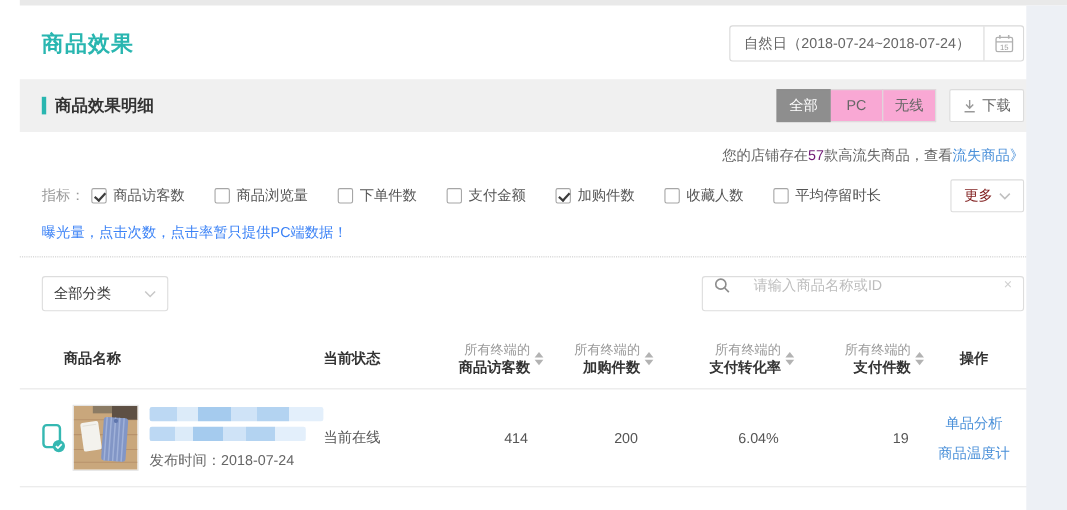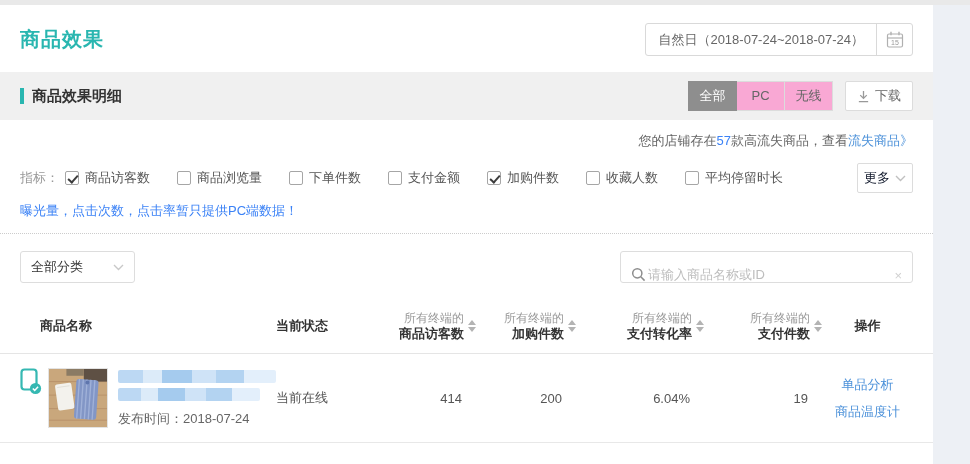--- a/index.html
+++ b/index.html
@@ -1,18 +1,18 @@
 <!DOCTYPE html>
 <html><head>
 <meta charset="utf-8">
 <style>
   * { margin:0; padding:0; box-sizing:border-box; }
   html,body { background:#fff; }
   body { font-family:"Liberation Sans","DejaVu Sans",sans-serif; }
-  .page { position:relative; width:970px; height:464px; background:#fff; overflow:hidden; }
+  .page { position:relative; width:970px; height:464px; background:#fff; overflow:hidden;padding-left:18px; }
   .top-strip { height:5px; background:#e9e9e9; }
   .right-strip { position:absolute; top:5px; right:0; width:37px; height:459px; background:#edf0f5; }
   .content { width:933px; }
 
   
   .page-header { display:flex; justify-content:space-between; align-items:center; padding:16px 20px 14px; height:67px; }
   .page-title { font-size:20px; font-weight:bold; color:#29b6b0; letter-spacing:1px; }
   .date-box { display:flex; align-items:center; border:1px solid #d9d9d9; border-radius:3px; height:33px; background:#fff; cursor:pointer; }
   .date-text { padding:0 12px; font-size:13px; color:#666; }
   .date-cal { width:36px; height:100%; border-left:1px solid #d9d9d9; display:flex; align-items:center; justify-content:center; }
@@ -21,38 +21,38 @@
   .section-band { height:48px; background:#f0f0f0; display:flex; align-items:center; padding:0 20px; }
   .section-title { display:flex; align-items:center; font-size:15px; font-weight:bold; color:#333; }
   .teal-bar { width:4px; height:16px; background:#29b6b0; margin-right:8px; }
   .tabs { margin-left:auto; display:flex; }
   .tab { min-width:49px; height:30px; line-height:28px; text-align:center; font-size:13px; background:#f9a8d4; border:1px solid #dcdcdc; color:#666; margin-left:-1px; cursor:pointer; padding:0 8px; }
   .tab.active { background:#8e8e8e; border-color:#8e8e8e; color:#fff; position:relative; z-index:1; }
   .download-btn { margin-left:12px; height:30px; padding:0 11px; border:1px solid #dcdcdc; border-radius:2px; background:#fff; display:flex; align-items:center; gap:5px; font-size:13px; color:#666; cursor:pointer; }
 
   
   .notice-row { padding:12px 20px 0; text-align:right; font-size:13px; color:#666; }
-  .notice-count { color:#3b82f6; }
+  .notice-count { color:#701a75; }
   .notice-link { color:#4a90d9; cursor:pointer; }
 
   
   .metrics-row { display:flex; align-items:center; padding:13px 20px 0; font-size:13px; color:#555; }
   .metrics-label { color:#999; margin-right:6px; }
   .metric { display:flex; align-items:center; margin-right:27px; cursor:pointer; }
   .checkbox { width:14px; height:14px; border:1px solid #a6a6a6; border-radius:2px; background:#fff; margin-right:6px; position:relative; flex:0 0 auto; }
   .checkbox.checked::after { content:""; position:absolute; left:2px; top:2.5px; width:8px; height:4px; border-left:2px solid #3c3c3c; border-bottom:2px solid #3c3c3c; transform:rotate(-48deg); }
-  .more-btn { margin-left:auto; width:56px; height:30px; border:1px solid #dcdcdc; border-radius:2px; background:#fff; display:flex; align-items:center; justify-content:center; gap:5px; color:#0f172a; font-size:13px; cursor:pointer; }
+  .more-btn { margin-left:auto; width:67px; height:30px; border:1px solid #dcdcdc; border-radius:2px; background:#fff; display:flex; align-items:center; justify-content:center; gap:5px; color:#7f1d1d; font-size:13px; cursor:pointer; }
 
   .warning-row { padding:9px 20px 13px; font-size:13px; color:#3b82f6; }
   .dotted-divider { border-bottom:1px dotted #ccc; }
 
   
   .filters-row { display:flex; align-items:center; padding:17px 20px 15px; }
   .dropdown { width:115px; height:32px; border:1px solid #ddd; border-radius:3px; display:flex; align-items:center; justify-content:space-between; padding:0 10px; font-size:13px; color:#333; margin-right:14px; background:#fff; cursor:pointer; }
-  .search-box { margin-left:auto; width:293px; height:32px; border:1px solid #ddd; border-radius:3px; display:flex; align-items:flex-end; padding:0 10px; gap:2px; background:#fff; }
+  .search-box { margin-left:auto; width:293px; height:32px; border:1px solid #ddd; border-radius:3px; display:flex; align-items:flex-start; padding:0 10px; gap:21px; background:#fff; }
   .search-box input { border:none; outline:none; flex:1; font-size:13px; color:#333; background:transparent; font-family:inherit; }
   .search-box input::placeholder { color:#bdbdbd; }
   .clear-x { color:#d0d0d0; font-size:13px; cursor:pointer; line-height:1; }
 
   
   .thead { display:flex; align-items:center; padding:13px 20px 12px; border-bottom:1px solid #e5e5e5; }
   .trow  { display:flex; align-items:center; padding:12px 20px; border-bottom:1px solid #e8e8e8; height:89px; }
   .c1 { width:256px; } .c2 { width:100px; } .c3 { width:100px; } .c4 { width:100px; }
   .c5 { width:128px; } .c6 { width:118px; } .c7 { flex:1; text-align:center; }
   .th { font-size:13px; font-weight:bold; color:#333; }
@@ -60,21 +60,21 @@
   .th-sortable { display:flex; align-items:center; justify-content:flex-end; }
   .th-2line { text-align:right; line-height:15px; }
   .th-top { display:block; color:#999; font-weight:normal; font-size:12px; }
   .th-bottom { display:block; color:#333; font-weight:bold; font-size:13px; }
   .sort { display:flex; flex-direction:column; margin-left:4px; cursor:pointer; }
   .tri-up   { width:0; height:0; border-left:4px solid transparent; border-right:4px solid transparent; border-bottom:5px solid #b3b3b3; }
   .tri-down { width:0; height:0; border-left:4px solid transparent; border-right:4px solid transparent; border-top:5px solid #b3b3b3; margin-top:2px; }
 
   .td-num { font-size:13px; color:#555; text-align:right; padding-right:14px; }
   .td-status { font-size:13px; color:#555; }
-  .product-cell { display:flex; align-items:flex-start; }
+  .product-cell { display:flex; align-items:center; }
   .device-icon { margin-right:6px; flex:0 0 auto; }
   .product-img { width:60px; height:60px; border:1px solid #e3e3e3; flex:0 0 auto; cursor:pointer; }
   .name-block { margin-left:10px; height:60px; display:flex; flex-direction:column; }
   .blur-line { height:13px; border-radius:2px; margin-top:2px;
     background:linear-gradient(90deg,#bcd8f3 0%,#bcd8f3 16%,#dcebf9 16%,#dcebf9 28%,#a5cbee 28%,#a5cbee 47%,#cfe3f7 47%,#cfe3f7 62%,#b3d3f1 62%,#b3d3f1 80%,#e3effb 80%,#e3effb 100%); }
   .blur-1 { width:158px; }
   .blur-2 { width:142px; margin-top:5px; }
   .publish-time { margin-top:auto; font-size:13px; color:#666; }
   .action-link { display:block; font-size:13px; color:#4a90d9; line-height:27px; cursor:pointer; text-decoration:none; }
 </style>

